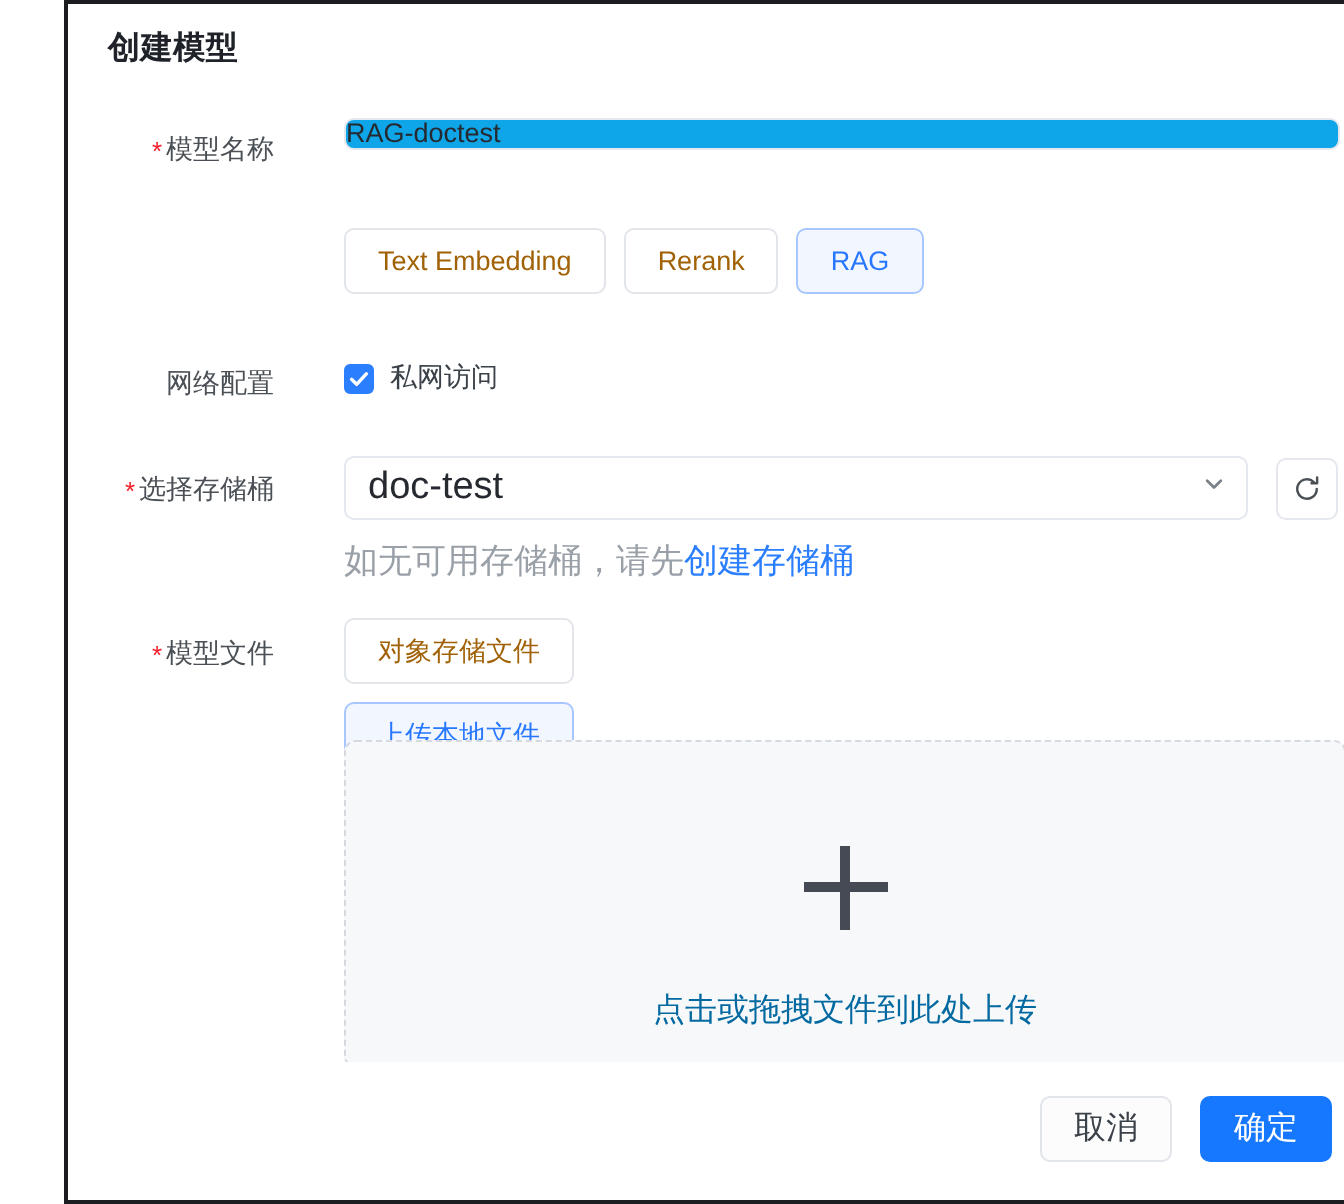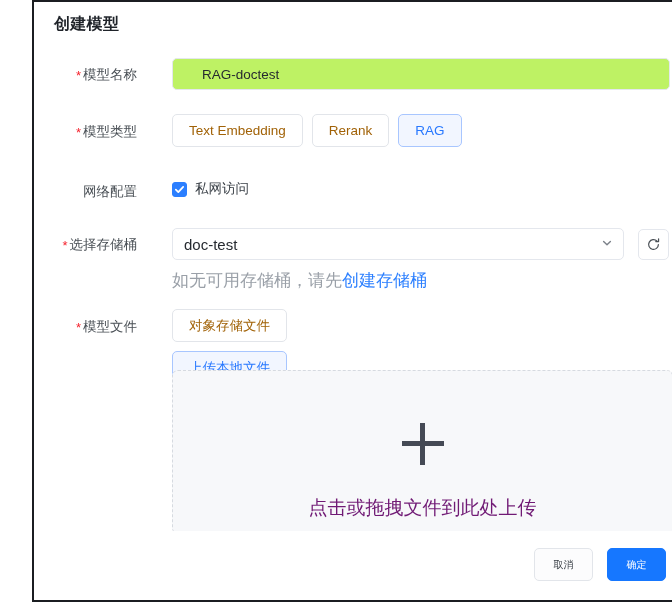--- a/index.html
+++ b/index.html
@@ -65,28 +65,28 @@
     font-size: 13px;
     margin-right: 2px;
     line-height: 1;
     position: relative;
     top: 1px;
   }
   .f-ctl { position: absolute; left: 138px; }
 
   
   .txt-input {
-    width: 498px; height: 32px;
+    width: 498px; height: 16px;
     border: 1px solid #e4e7ed;
     border-radius: 5px;
-    background: #bef264;
+    background: #0ea5e9;
     font-family: inherit;
     font-size: 13.5px;
     color: #262a30;
-    padding: 0 29px;
+    padding: 0 0;
     outline: none;
   }
   
   .seg-group { display: flex; gap: 9px; }
   .seg-btn {
     height: 33px;
     min-width: 56px;
     padding: 0 16px;
     border: 1px solid #e2e5ea;
     border-radius: 5px;
@@ -121,21 +121,21 @@
   .sel-box {
     position: relative;
     width: 452px; height: 32px;
     border: 1px solid #e4e7ed;
     border-radius: 5px;
     background: #fff;
     display: flex; align-items: center;
     padding: 0 11px;
     cursor: pointer;
   }
-  .sel-val { font-size: 15px; color: #262a30; }
+  .sel-val { font-size: 19px; color: #262a30; }
   .sel-caret {
     position: absolute; right: 10px; top: 50%;
     transform: translateY(-50%);
     display: block;
   }
   .refresh-btn {
     width: 31px; height: 31px;
     border: 1px solid #e4e7ed;
     border-radius: 5px;
     background: #fff;
@@ -166,22 +166,22 @@
     width: 42px; height: 42px;
     position: relative;
   }
   .upload-plus::before, .upload-plus::after {
     content: ""; position: absolute; background: #454a55;
   }
   .upload-plus::before { left: 0; top: 18px; width: 42px; height: 5px; }
   .upload-plus::after  { top: 0; left: 18px; height: 42px; width: 5px; }
   .upload-text {
     margin-top: 30px;
-    font-size: 19px;
-    color: #701a75;
+    font-size: 16px;
+    color: #0369a1;
   }
   
   .scrollbar-track {
     position: absolute;
     right: 1px;
     top: 60px;
     width: 11px;
     height: 473px;
     background: #fbfbfc;
   }
@@ -205,21 +205,21 @@
     padding-right: 36px;
     gap: 14px;
     background: #fff;
   }
   .btn {
     height: 33px;
     min-width: 59px;
     padding: 0 16px;
     border-radius: 5px;
     font-family: inherit;
-    font-size: 10px;
+    font-size: 16px;
     cursor: pointer;
     display: flex; align-items: center; justify-content: center;
   }
   .btn-default {
     border: 1px solid #e2e5ea;
     background: #fcfcfd;
     color: #3b4148;
   }
   .btn-primary {
     border: 1px solid #1677ff;
@@ -241,23 +241,20 @@
     <div class="form-row" style="top:14px;height:34px;">
       <div class="f-label" style="top:8px;">
         <span class="req">*</span><span>模型名称</span>
       </div>
       <div class="f-ctl" style="top:0;">
         <input class="txt-input" type="text" value="RAG-doctest" style="">
       </div>
     </div>
 
     <div class="form-row" style="top:70px;height:34px;">
-      <div class="f-label" style="top:9px;">
-        <span class="req">*</span><span>模型类型</span>
-      </div>
       <div class="f-ctl seg-group" style="top:0;">
         <button class="seg-btn">Text Embedding</button>
         <button class="seg-btn">Rerank</button>
         <button class="seg-btn active">RAG</button>
       </div>
     </div>
 
     <div class="form-row" style="top:136px;height:22px;">
       <div class="f-label" style="top:3px;">
         <span>网络配置</span>

